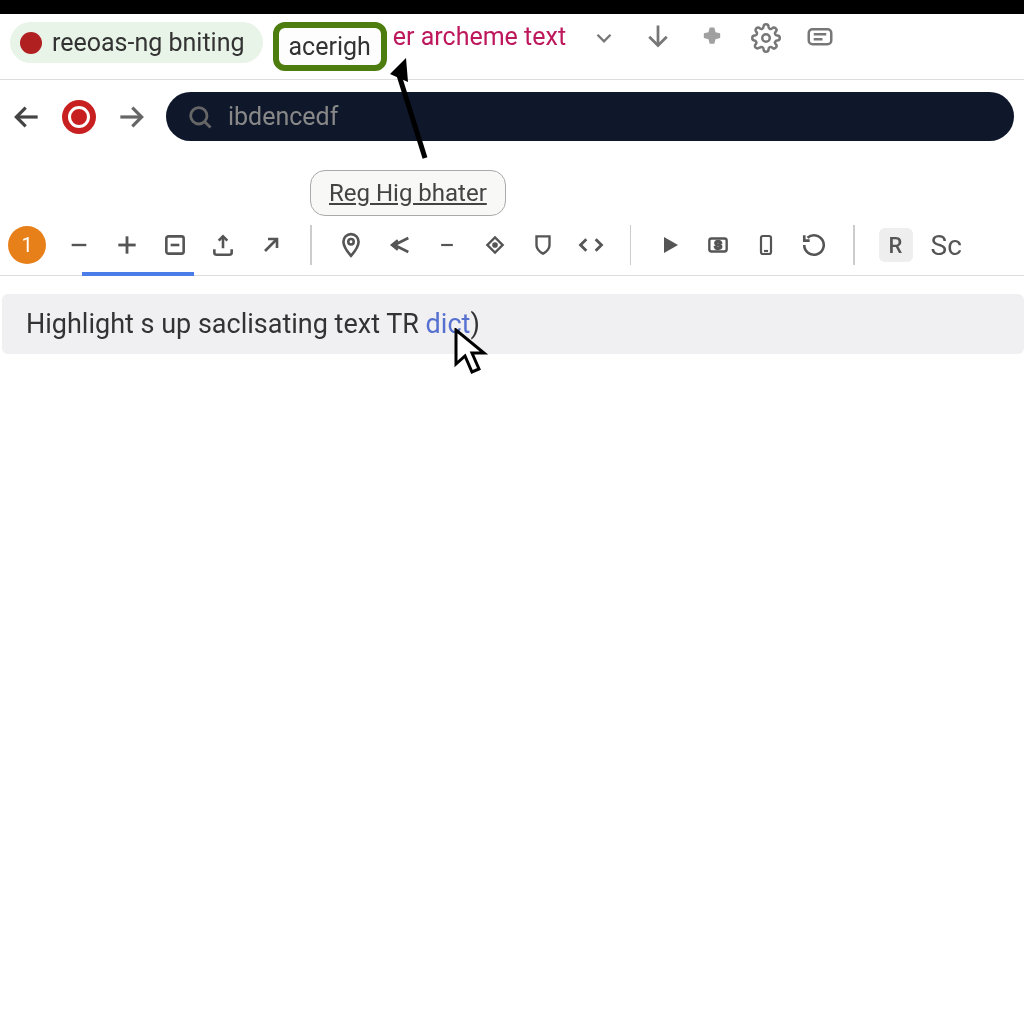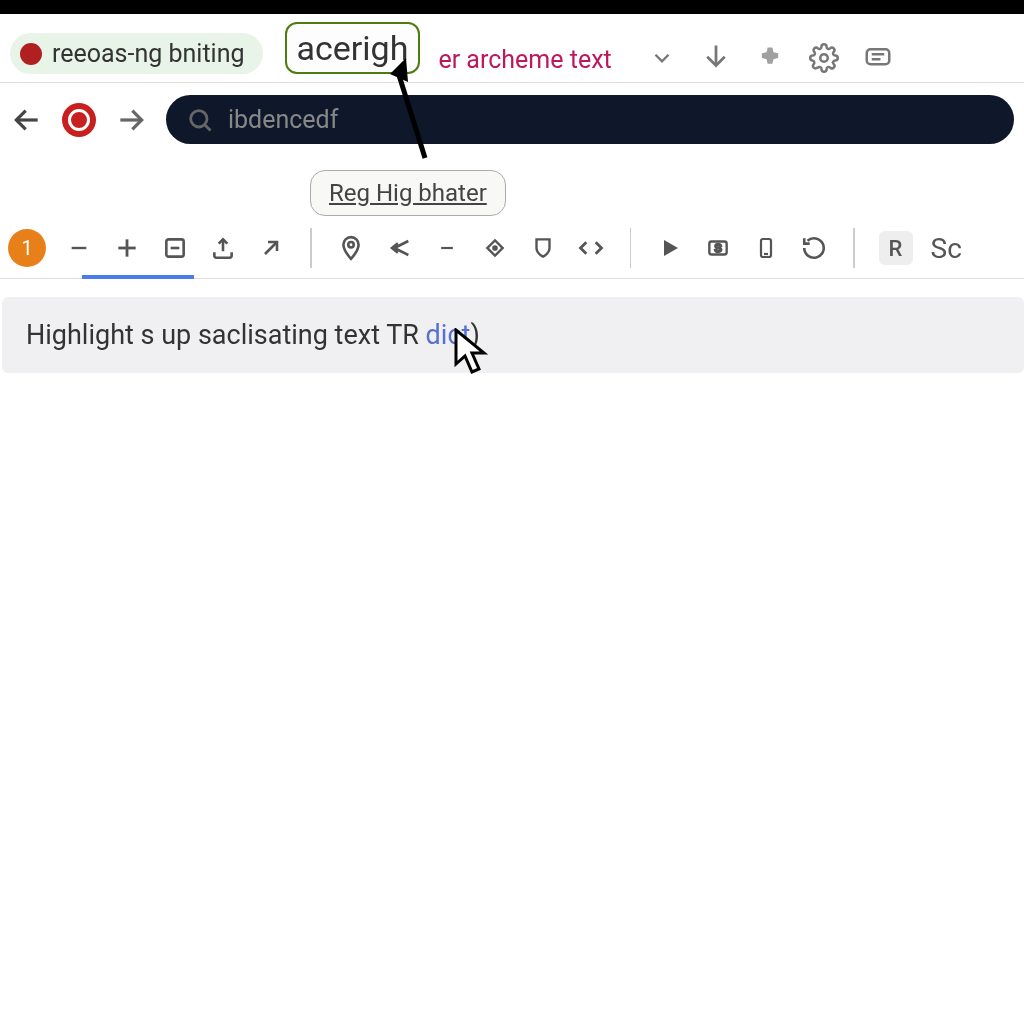--- a/index.html
+++ b/index.html
@@ -11,46 +11,46 @@
     overflow: hidden;
     position: relative;
   }
   .black-bar {
     width: 100%;
     height: 14px;
     background: #000;
   }
   .top-bar {
     display: flex;
-    align-items: flex-end;
+    align-items: flex-start;
     padding: 8px 10px;
-    gap: 22px;
+    gap: 10px;
     border-bottom: 1px solid #ddd;
   }
   .chip {
     display: flex;
     align-items: center;
     gap: 10px;
     background: #e8f4e8;
     border-radius: 24px;
     padding: 6px 18px 6px 10px;
     font-size: 25px;
     color: #333;
   }
   .red-dot {
     width: 22px;
     height: 22px;
     border-radius: 50%;
     background: #b02020;
   }
   .selected-word {
-    border: 2px solid #4d7c0f;
+    border: 6px solid #4d7c0f;
     border-radius: 12px;
     padding: 4px 10px;
-    font-size: 34px;
+    font-size: 25px;
     color: #333;
     background: #fdfdfd;
   }
   .faded-text {
     font-size: 25px;
     color: #be185d;
     margin-left: -4px;
   }
   .top-icons {
     display: flex;
@@ -174,21 +174,21 @@
     border-radius: 6px;
     width: 34px;
     height: 34px;
     display:flex;align-items:center;justify-content:center;
     color:#555;
     font-size: 22px;
     font-weight: 500;
   }
   .content-row {
     background: #f0f0f3;
-    padding: 22px 24px;
+    padding: 14px 24px;
     font-size: 27px;
     color: #333;
     border-radius: 6px;
     margin: 18px 0 0 2px;
   }
   .content-row .highlight {
     color: #5670d0;
   }
   .cursor-svg {
     position: absolute;

